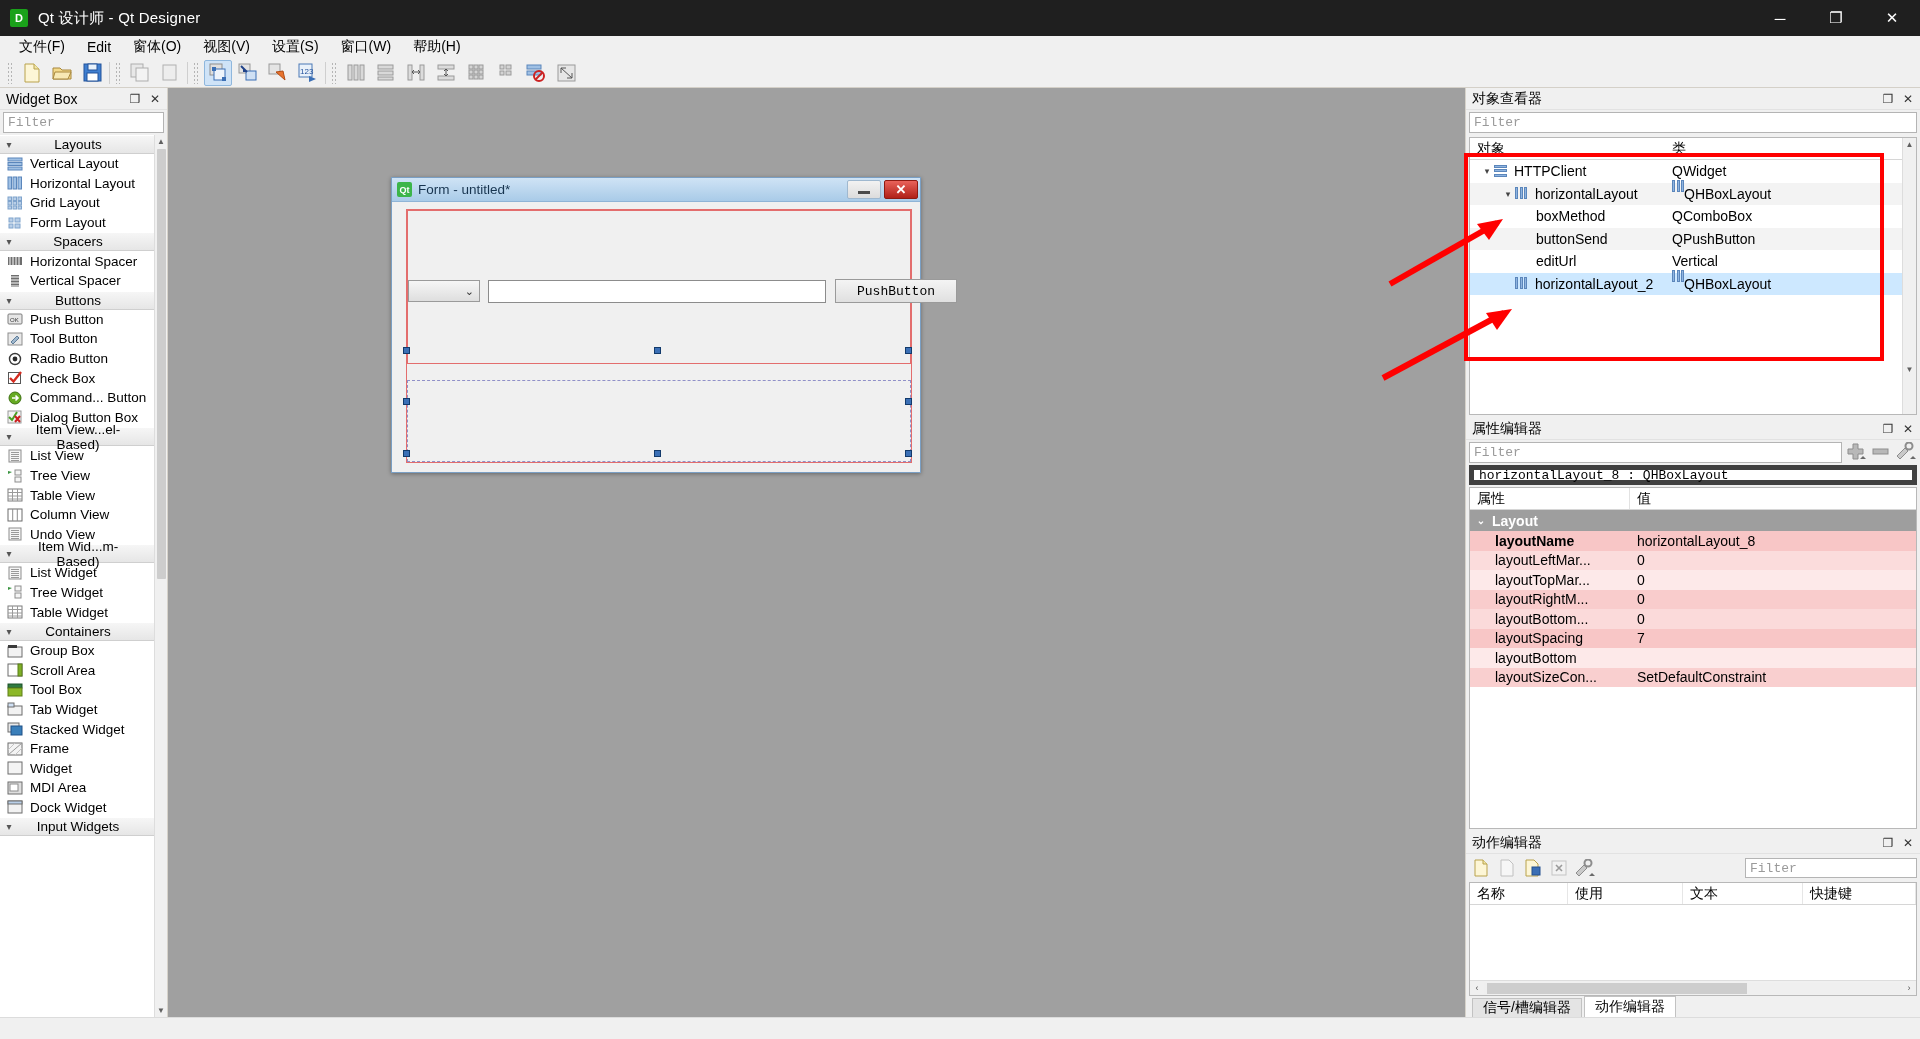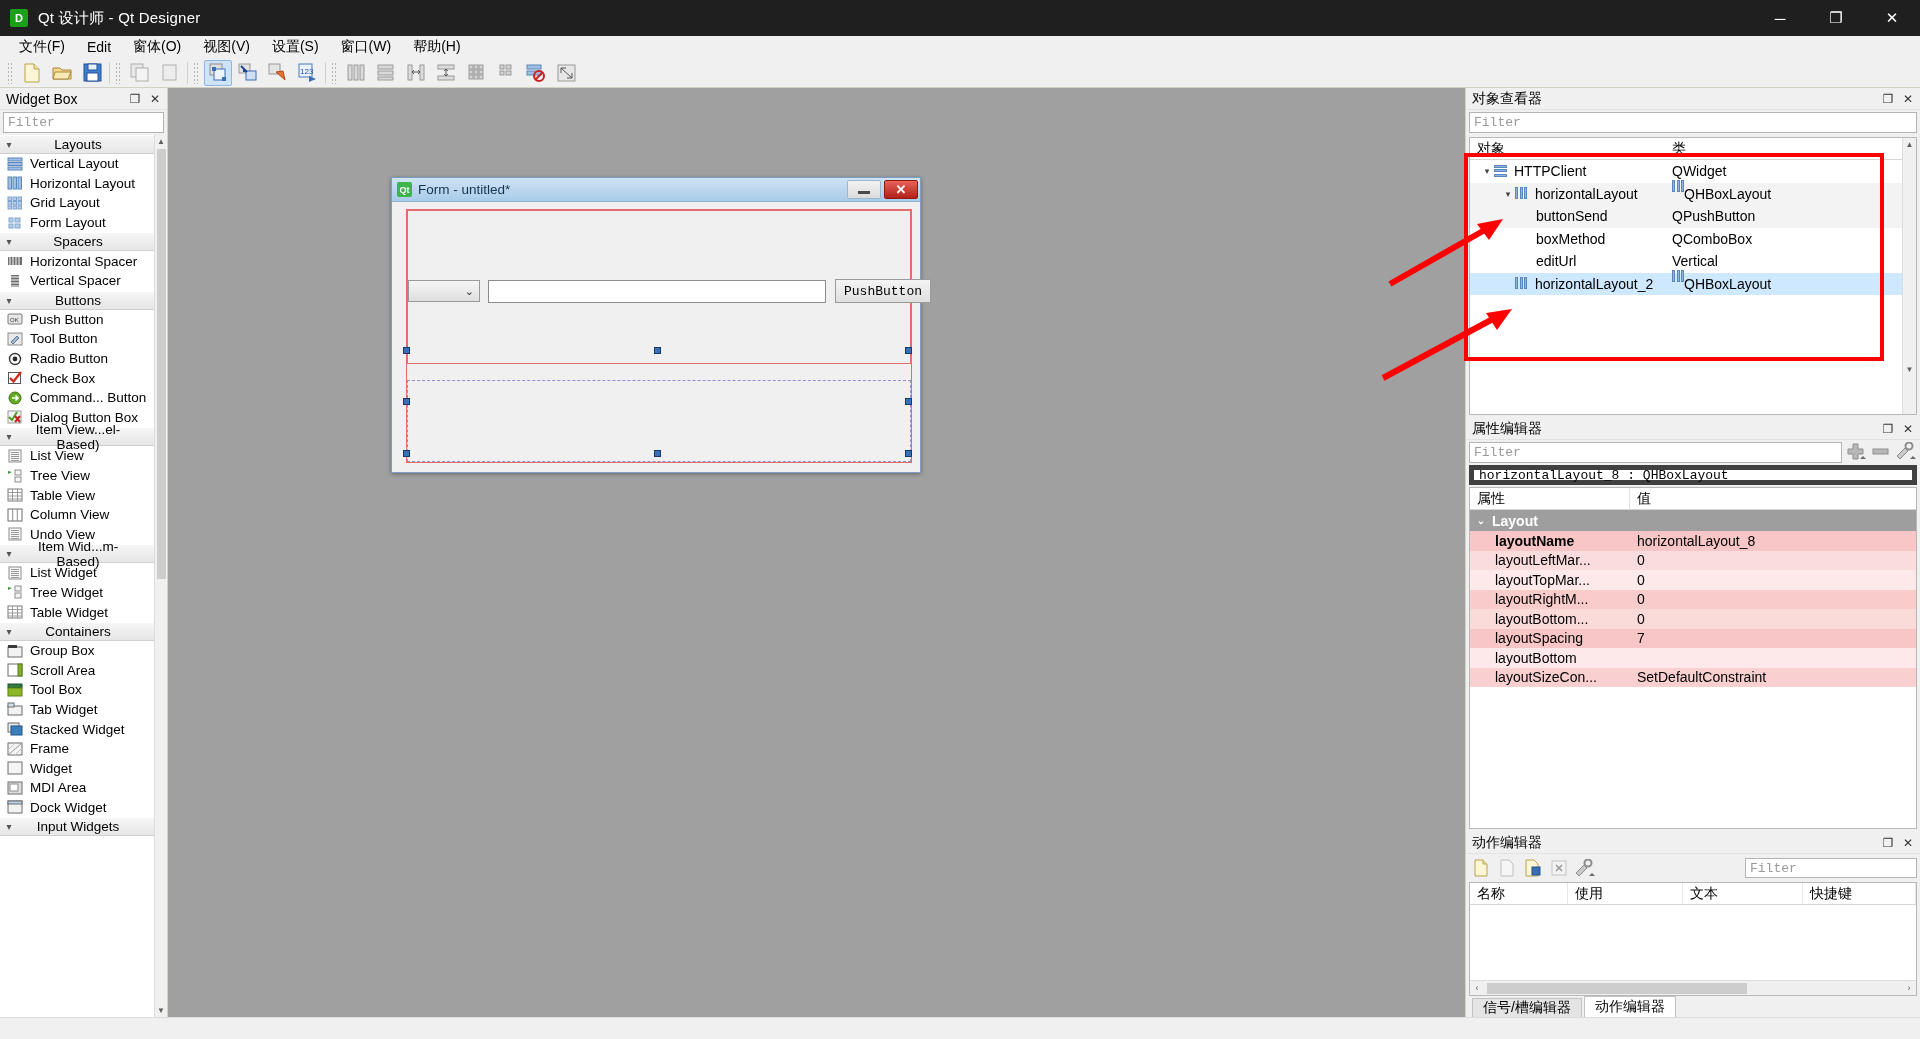--- a/index.html
+++ b/index.html
@@ -137,21 +137,21 @@
     border:1px dashed #9090c8;
   }
   .row-widgets { position:absolute; left:16px; top:77px; display:flex; align-items:center; }
   .d-combo {
     width:72px; height:22px; background:linear-gradient(#f6f6f6,#dedede);
     border:1px solid #9a9a9a; display:flex; align-items:center; justify-content:flex-end;
     padding-right:5px; font-size:11px; color:#333;
   }
   .d-edit { width:338px; height:23px; background:#fff; border:1px solid #8c8c8c; margin-left:8px; }
   .d-push {
-    height:24px; margin-left:9px; padding:0 8px;
+    height:24px; margin-left:9px; padding:0 21px;
     background:linear-gradient(#f4f4f4,#e0e0e0); border:1px solid #9a9a9a;
     font-family:"Liberation Mono", monospace; font-size:13px;
     display:flex; align-items:center;
   }
   .handle { position:absolute; width:7px; height:7px; background:#3b6fb5; border:1px solid #123a6b; }
 
   
   .rightcol { width:455px; display:flex; flex-direction:column;
     border-left:1px solid #d6d2ca; background:#f0f0f0; }
 
@@ -802,38 +802,38 @@
                 </span>
                 <span class="c2">
                   <span class="oc-ico"><span class="licon"><span class="hb-bars">
                         <i></i>
                         <i></i>
                         <i></i>
                       </span></span></span>
                   <span>QHBoxLayout</span>
                 </span>
               </div>
+              <div class="oi-row">
+                <span class="c1" style="padding-left:52px">
+                  <span class="tchev"></span>
+                  <span>boxMethod</span>
+                </span>
+                <span class="c2">
+                  <span class="oc-ico"></span>
+                  <span>QComboBox</span>
+                </span>
+              </div>
               <div class="oi-row alt">
                 <span class="c1" style="padding-left:52px">
                   <span class="tchev"></span>
                   <span>buttonSend</span>
                 </span>
                 <span class="c2">
                   <span class="oc-ico"></span>
                   <span>QPushButton</span>
-                </span>
-              </div>
-              <div class="oi-row">
-                <span class="c1" style="padding-left:52px">
-                  <span class="tchev"></span>
-                  <span>boxMethod</span>
-                </span>
-                <span class="c2">
-                  <span class="oc-ico"></span>
-                  <span>QComboBox</span>
                 </span>
               </div>
               <div class="oi-row">
                 <span class="c1" style="padding-left:52px">
                   <span class="tchev"></span>
                   <span>editUrl</span>
                 </span>
                 <span class="c2">
                   <span class="oc-ico"></span>
                   <span>Vertical</span>

